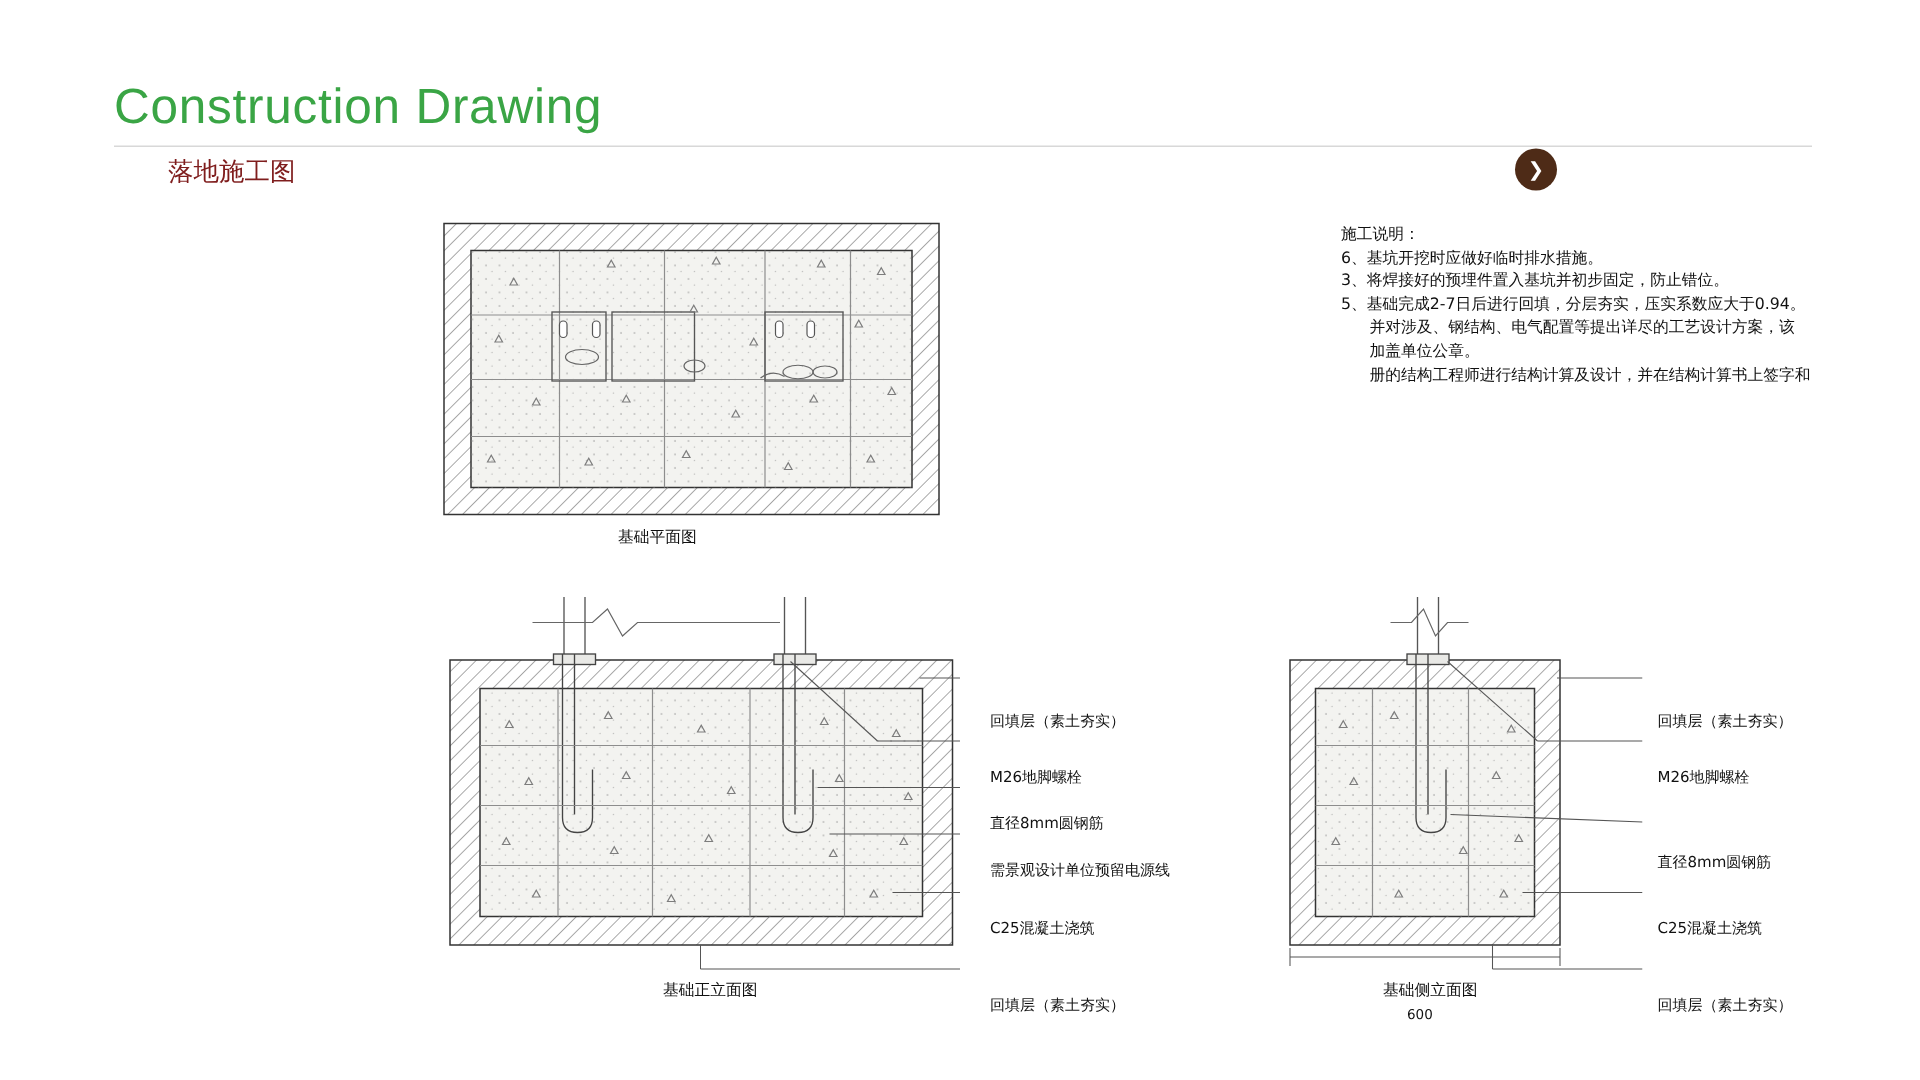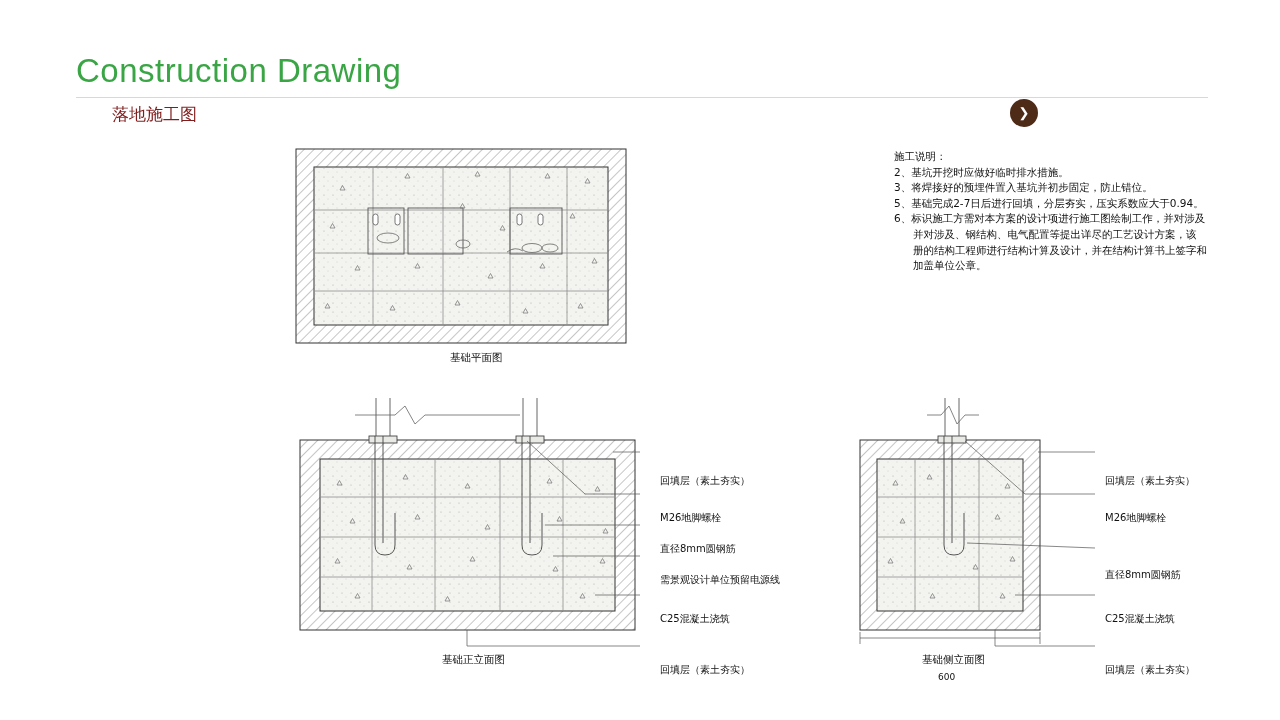--- a/index.html
+++ b/index.html
@@ -116,27 +116,26 @@
 
 <div class="header">
   <div class="title-en">Construction Drawing</div>
   <div class="header-rule"></div>
   <div class="title-cn">落地施工图</div>
   <div class="arrow-badge">❯</div>
 </div>
 
 <div class="notes">
   <div class="n-line">施工说明：</div>
-  <div class="n-line">2、基坑开挖时应做好临时排水措施。</div>
+  <div class="n-line">6、基坑开挖时应做好临时排水措施。</div>
   <div class="n-line">3、将焊接好的预埋件置入基坑并初步固定，防止错位。</div>
   <div class="n-line">5、基础完成2-7日后进行回填，分层夯实，压实系数应大于0.94。</div>
-  <div class="n-line">6、标识施工方需对本方案的设计项进行施工图绘制工作，并对涉及</div>
   <div class="n-line n-indent">并对涉及、钢结构、电气配置等提出详尽的工艺设计方案，该</div>
+  <div class="n-line n-indent">加盖单位公章。</div>
   <div class="n-line n-indent">册的结构工程师进行结构计算及设计，并在结构计算书上签字和</div>
-  <div class="n-line n-indent">加盖单位公章。</div>
 </div>
 
 <svg class="svg-abs" style="left:295px; top:148px;" width="332" height="196" viewBox="0 0 332 196">
   <defs>
     <pattern id="hatch45" width="7" height="7" patternTransform="rotate(45)" patternUnits="userSpaceOnUse">
       <line x1="0" y1="0" x2="0" y2="7" stroke="#5a5a5a" stroke-width="0.7"></line>
     </pattern>
     <pattern id="hatch45b" width="6" height="6" patternTransform="rotate(45)" patternUnits="userSpaceOnUse">
       <line x1="0" y1="0" x2="0" y2="6" stroke="#6b6b6b" stroke-width="0.7"></line>
     </pattern>
@@ -197,21 +196,21 @@
     <path d="M30 160 l5 0 l-2.5 -4.5 z"></path>
     <path d="M95 162 l5 0 l-2.5 -4.5 z"></path>
     <path d="M160 157 l5 0 l-2.5 -4.5 z"></path>
     <path d="M228 165 l5 0 l-2.5 -4.5 z"></path>
     <path d="M283 160 l5 0 l-2.5 -4.5 z"></path>
     <path d="M165 60 l5 0 l-2.5 -4.5 z"></path>
     <path d="M205 82 l5 0 l-2.5 -4.5 z"></path>
     <path d="M275 70 l5 0 l-2.5 -4.5 z"></path>
   </g>
 </svg>
-<div class="caption" style="left:450px; top:351px;">基础平面图</div>
+<div class="caption" style="left:412px; top:351px;">基础平面图</div>
 
 <svg class="svg-abs" style="left:295px; top:393px;" width="345" height="255" viewBox="0 0 345 255">
   <defs>
     <pattern id="hatchF" width="7" height="7" patternTransform="rotate(45)" patternUnits="userSpaceOnUse">
       <line x1="0" y1="0" x2="0" y2="7" stroke="#5a5a5a" stroke-width="0.7"></line>
     </pattern>
     <pattern id="dotsF" width="9" height="9" patternUnits="userSpaceOnUse">
       <circle cx="2" cy="2" r="0.5" fill="#9a9a9a"></circle>
       <circle cx="6" cy="6" r="0.45" fill="#a8a8a8"></circle>
     </pattern>

